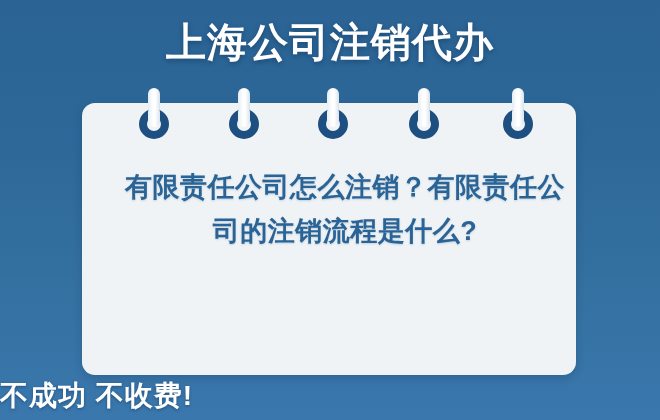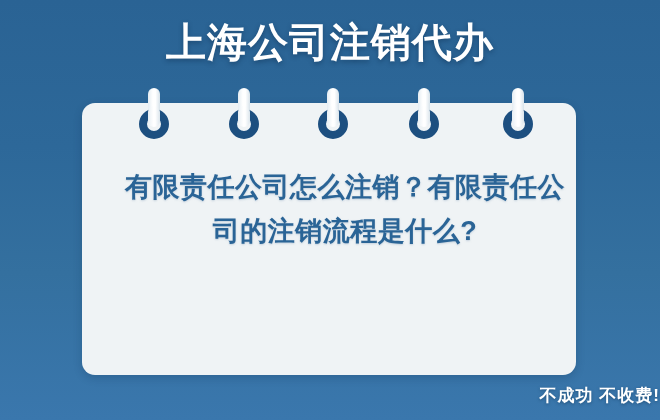--- a/index.html
+++ b/index.html
@@ -100,23 +100,23 @@
     background: linear-gradient(to right, #e8eff4 0%, #ffffff 45%, #ffffff 60%, #dbe5ec 100%);
     border-radius: 6px;
   }
 
   
   #slogan {
     position: absolute;
     left: 0;
     top: 381px;
     width: 660px;
-    text-align: right;
+    text-align: left;
     color: #ffffff;
-    font-size: 17px;
+    font-size: 28px;
     line-height: 30px;
     font-weight: bold;
     letter-spacing: 1px;
     white-space: nowrap;
     text-shadow: 0 1px 3px rgba(12, 45, 78, 0.5);
   }
 </style>
 </head>
 <body>
 

